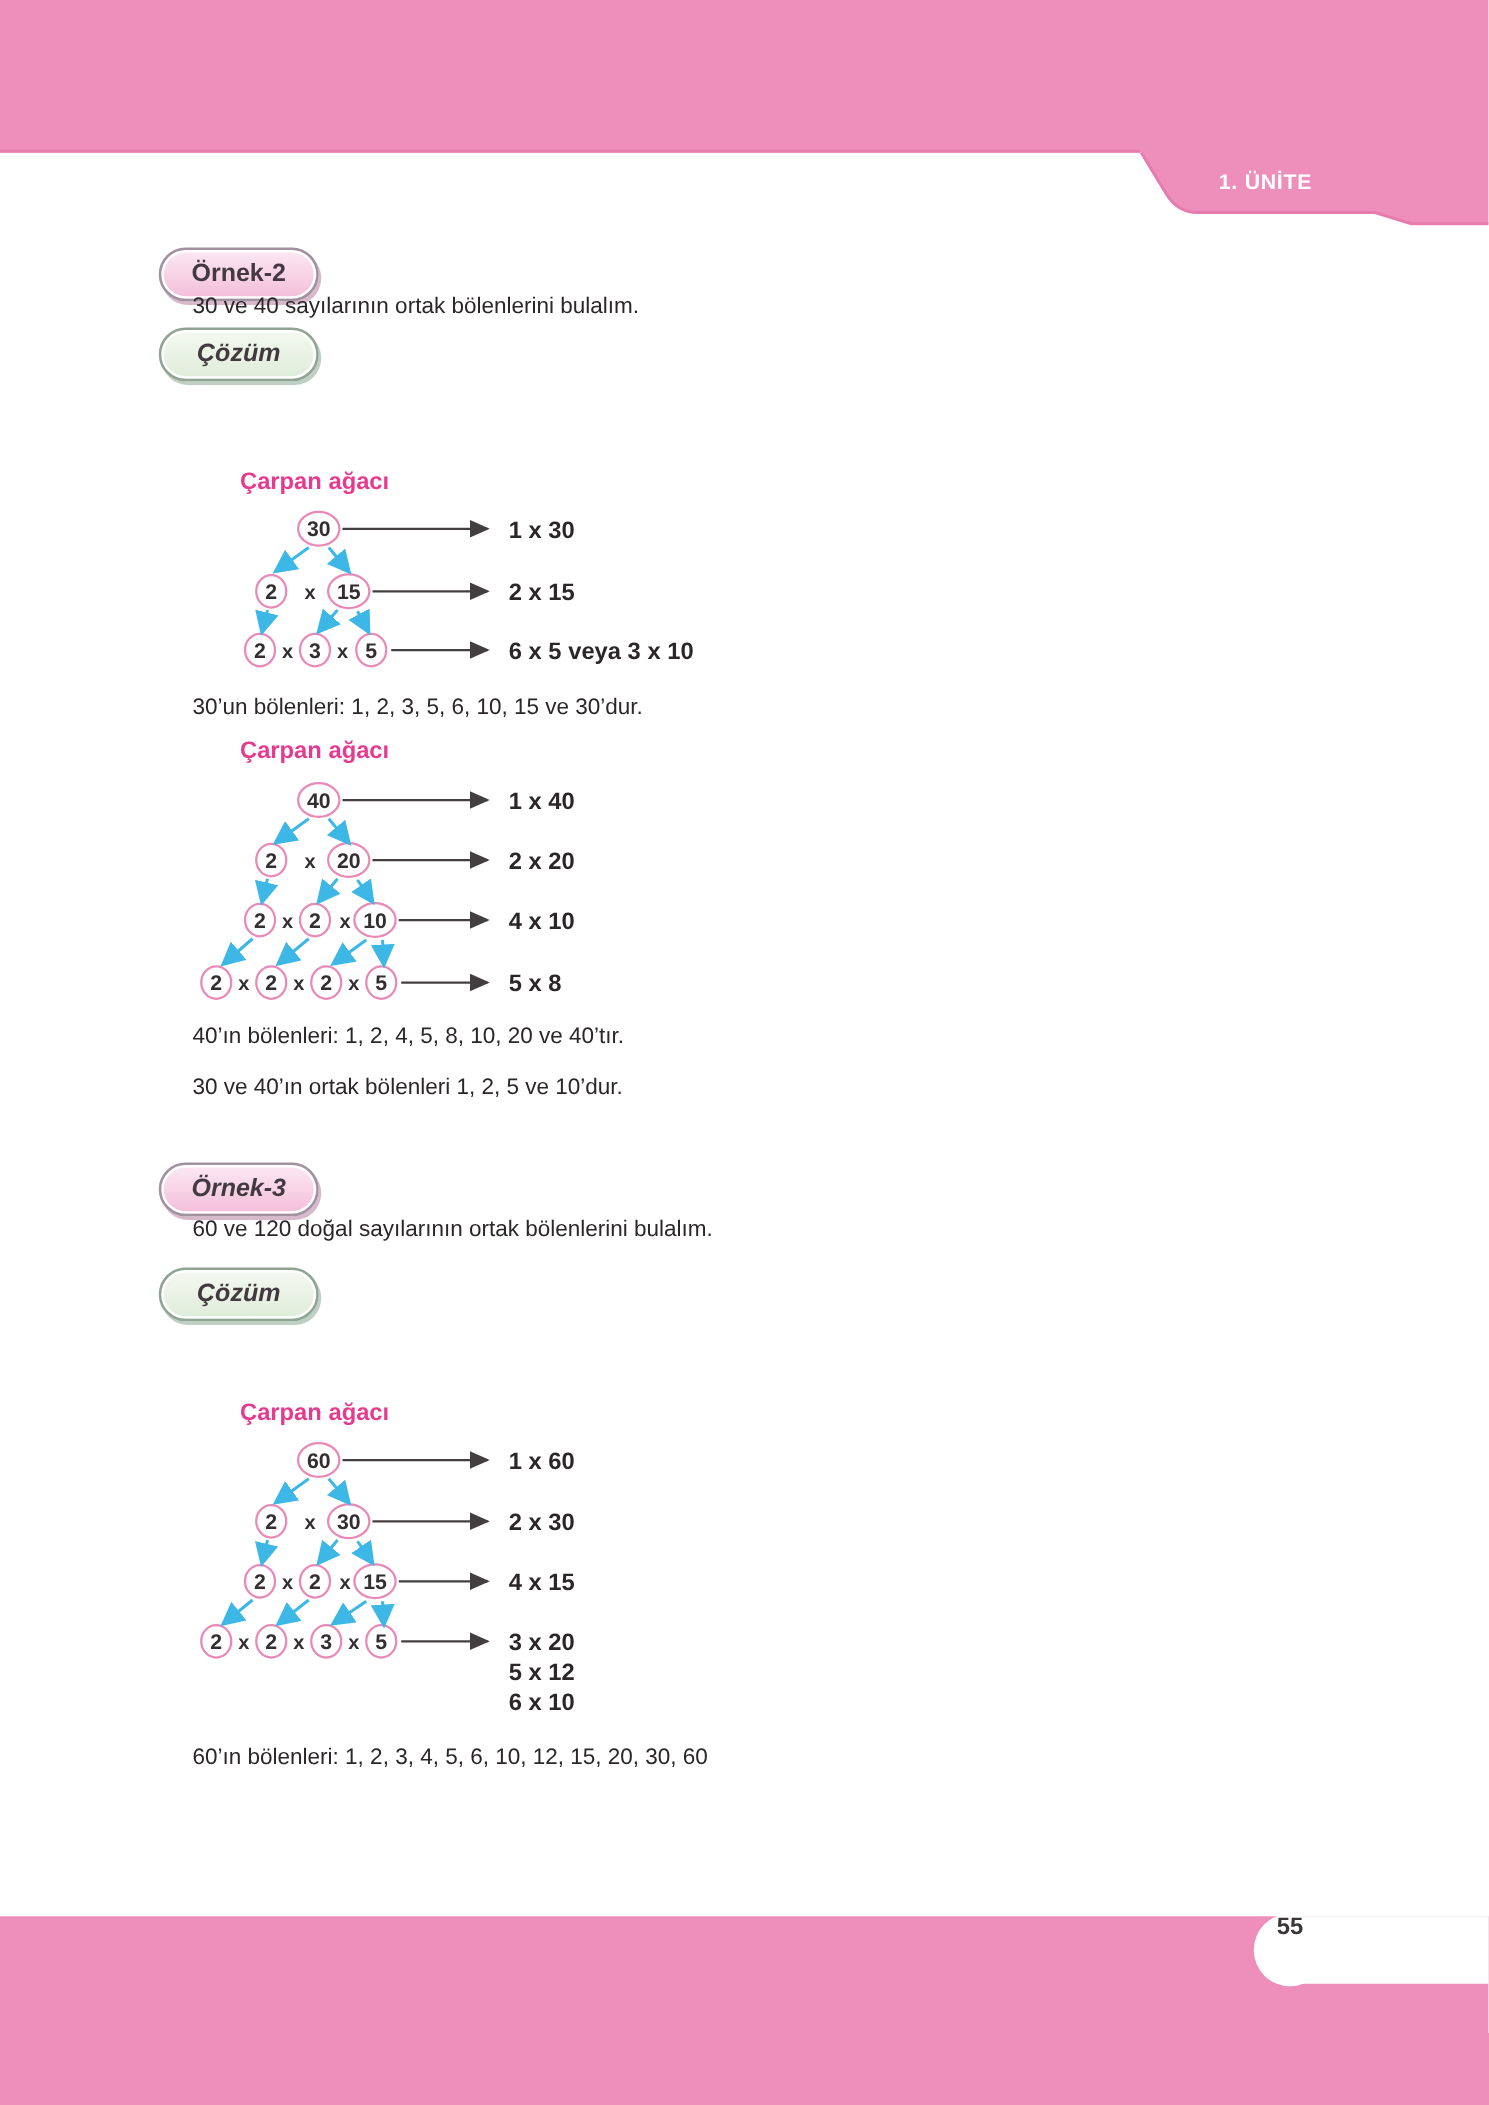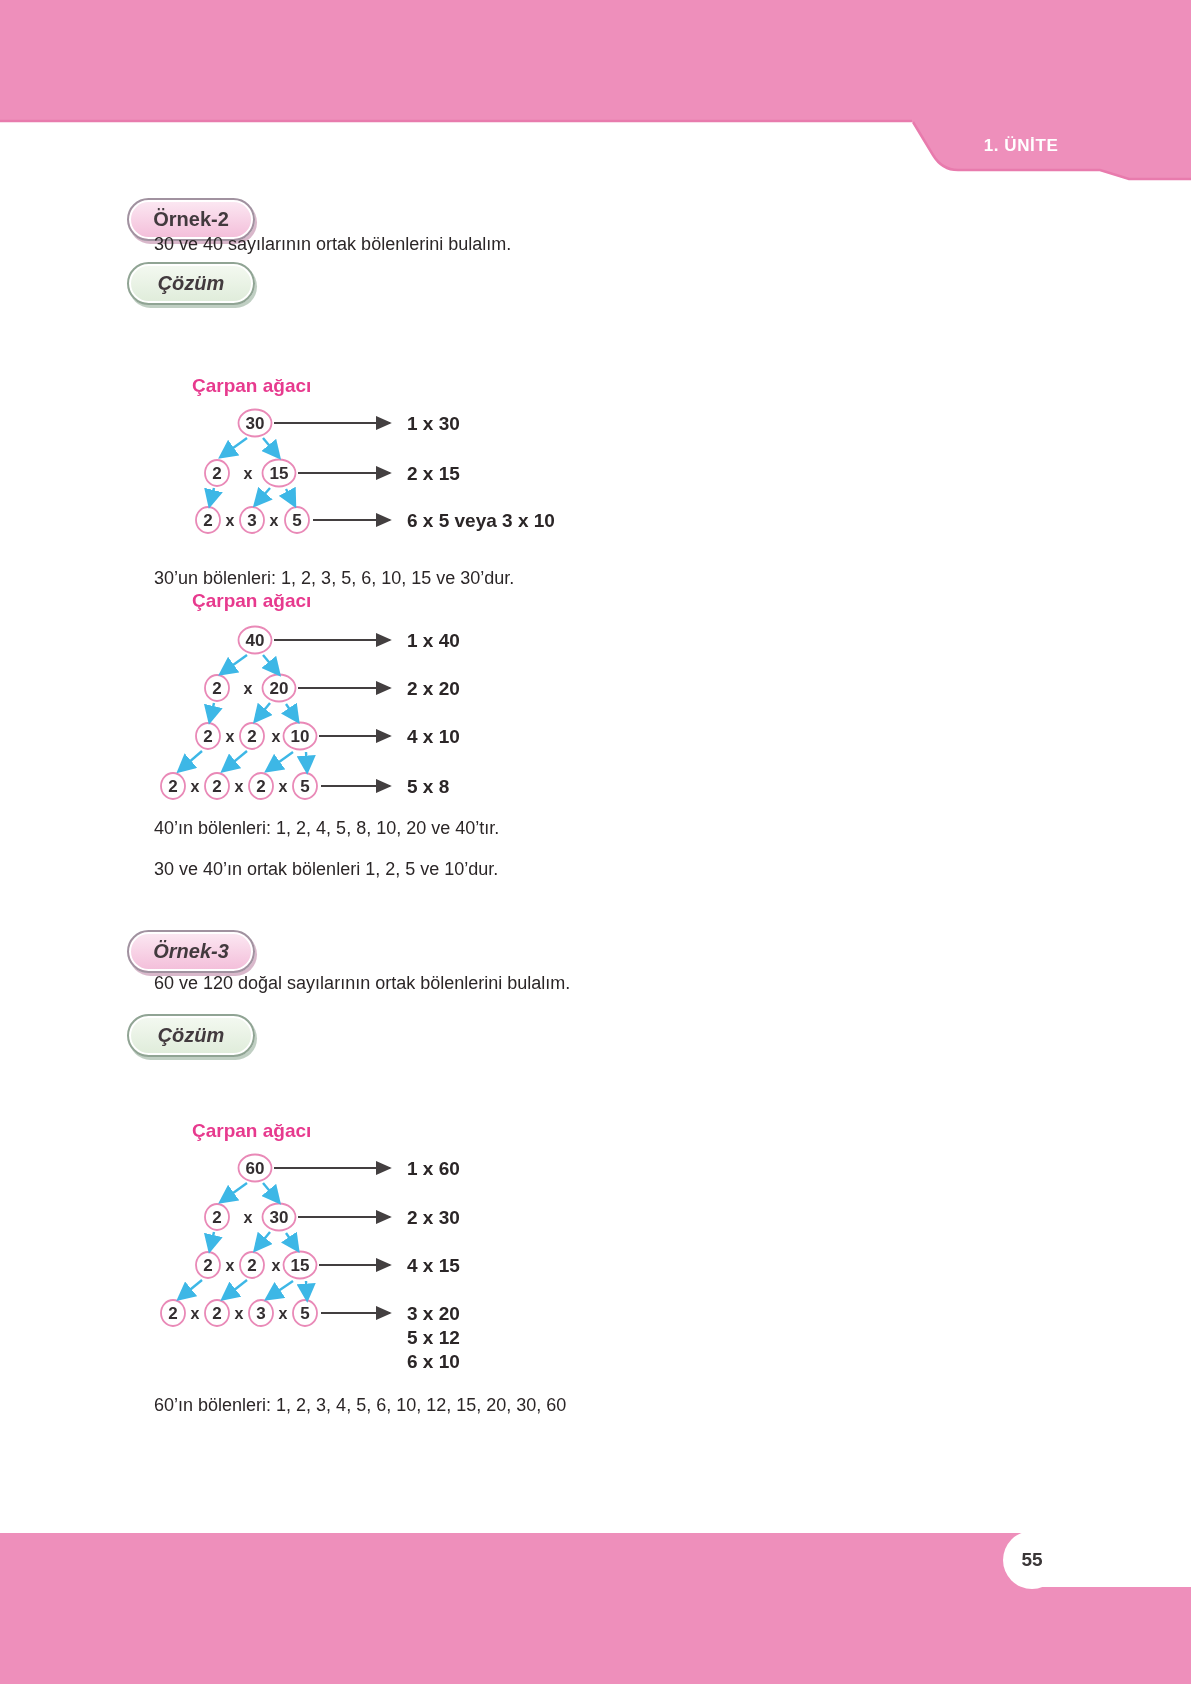--- a/index.html
+++ b/index.html
@@ -2,21 +2,21 @@
 <html><head>
 <meta charset="utf-8">
 <style>
   html,body{margin:0;padding:0;background:#fff;}
   .page{position:relative;width:1191px;height:1684px;background:#ffffff;overflow:hidden;
         font-family:"Liberation Sans", sans-serif;color:#2b2627;}
   svg{display:block;}
   .abs{position:absolute;}
   
   .header-svg{position:absolute;left:0;top:0;}
-  .unit-label{position:absolute;left:975px;top:136px;width:92px;text-align:center;
+  .unit-label{position:absolute;left:975px;top:136px;width:92px;
       color:#ffffff;font-weight:bold;font-size:17px;letter-spacing:0.6px;}
   
   .badge{position:absolute;width:128px;height:43px;border-radius:22px;
       display:flex;align-items:center;justify-content:center;
       font-weight:bold;font-size:20px;color:#423a3e;
       border:2px solid #a192a0;box-sizing:border-box;}
   .badge-pink{background:linear-gradient(#fce9f3,#f3bdd9);
       box-shadow:2px 3px 0 rgba(186,125,160,0.55), inset 0 0 0 2px #ffffff;margin-top:24px;}
   .badge-green{background:linear-gradient(#f4f9f1,#dfecda);
       border-color:#90a494;
@@ -29,21 +29,21 @@
   .node-num{font-family:"Liberation Sans",sans-serif;font-size:17px;font-weight:bold;fill:#332e30;}
   .sep{font-family:"Liberation Sans",sans-serif;font-size:16px;font-weight:bold;fill:#332e30;}
   .result{font-family:"Liberation Sans",sans-serif;font-size:19px;font-weight:bold;fill:#2b2627;}
   .node-circle{fill:#ffffff;stroke:#e989b7;stroke-width:1.8;}
   .harrow{stroke:#433f40;stroke-width:1.8;}
   .carrow{stroke:#3db7e6;stroke-width:2.4;}
   
   .footer-band{position:absolute;left:0;top:1533px;width:1191px;height:151px;background:#ee8fbb;}
   .footer-notch{position:absolute;left:1030px;top:1533px;width:161px;height:54px;background:#ffffff;}
   .page-circle{position:absolute;left:1003px;top:1531px;width:58px;height:58px;border-radius:50%;
-      background:#ffffff;display:flex;align-items:center;justify-content:center;
+      background:#ffffff;display:flex;justify-content:center;
       font-size:19px;font-weight:bold;color:#3a3637;}
 </style>
 </head>
 <body>
 
 <div class="page">
 
   <svg class="header-svg" width="1191" height="190" viewBox="0 0 1191 190">
     <path d="M0,0 H1191 V179 H1129 L1100,170 H958 Q942,170 933,155 L913,122 H0 Z" fill="#ee8fbb"></path>
     <path d="M0,121 H912" stroke="#e87bad" stroke-width="2.5" fill="none"></path>
@@ -57,21 +57,21 @@
   <div class="para" style="top:233px;">30 ve 40 sayılarının ortak bölenlerini bulalım.</div>
 
   <div class="badge badge-green abs" style="left:127px;top:262px;">
     <span class="badge-text">Çözüm</span>
   </div>
 
   <div class="tree-title" style="top:375px;">Çarpan ağacı</div>
   <div class="tree-title" style="top:590px;">Çarpan ağacı</div>
   <div class="tree-title" style="top:1120px;">Çarpan ağacı</div>
 
-  <div class="para" style="top:554px;margin-top:13px;">30’un bölenleri: 1, 2, 3, 5, 6, 10, 15 ve 30’dur.</div>
+  <div class="para" style="top:554px;">30’un bölenleri: 1, 2, 3, 5, 6, 10, 15 ve 30’dur.</div>
   <div class="para" style="top:817px;">40’ın bölenleri: 1, 2, 4, 5, 8, 10, 20 ve 40’tır.</div>
   <div class="para" style="top:858px;">30 ve 40’ın ortak bölenleri 1, 2, 5 ve 10’dur.</div>
 
   <div class="badge badge-pink abs" style="left:127px;top:906px;font-style:italic;">
     <span class="badge-text">Örnek-3</span>
   </div>
   <div class="para" style="top:972px;">60 ve 120 doğal sayılarının ortak bölenlerini bulalım.</div>
 
   <div class="badge badge-green abs" style="left:127px;top:1014px;">
     <span class="badge-text">Çözüm</span>

